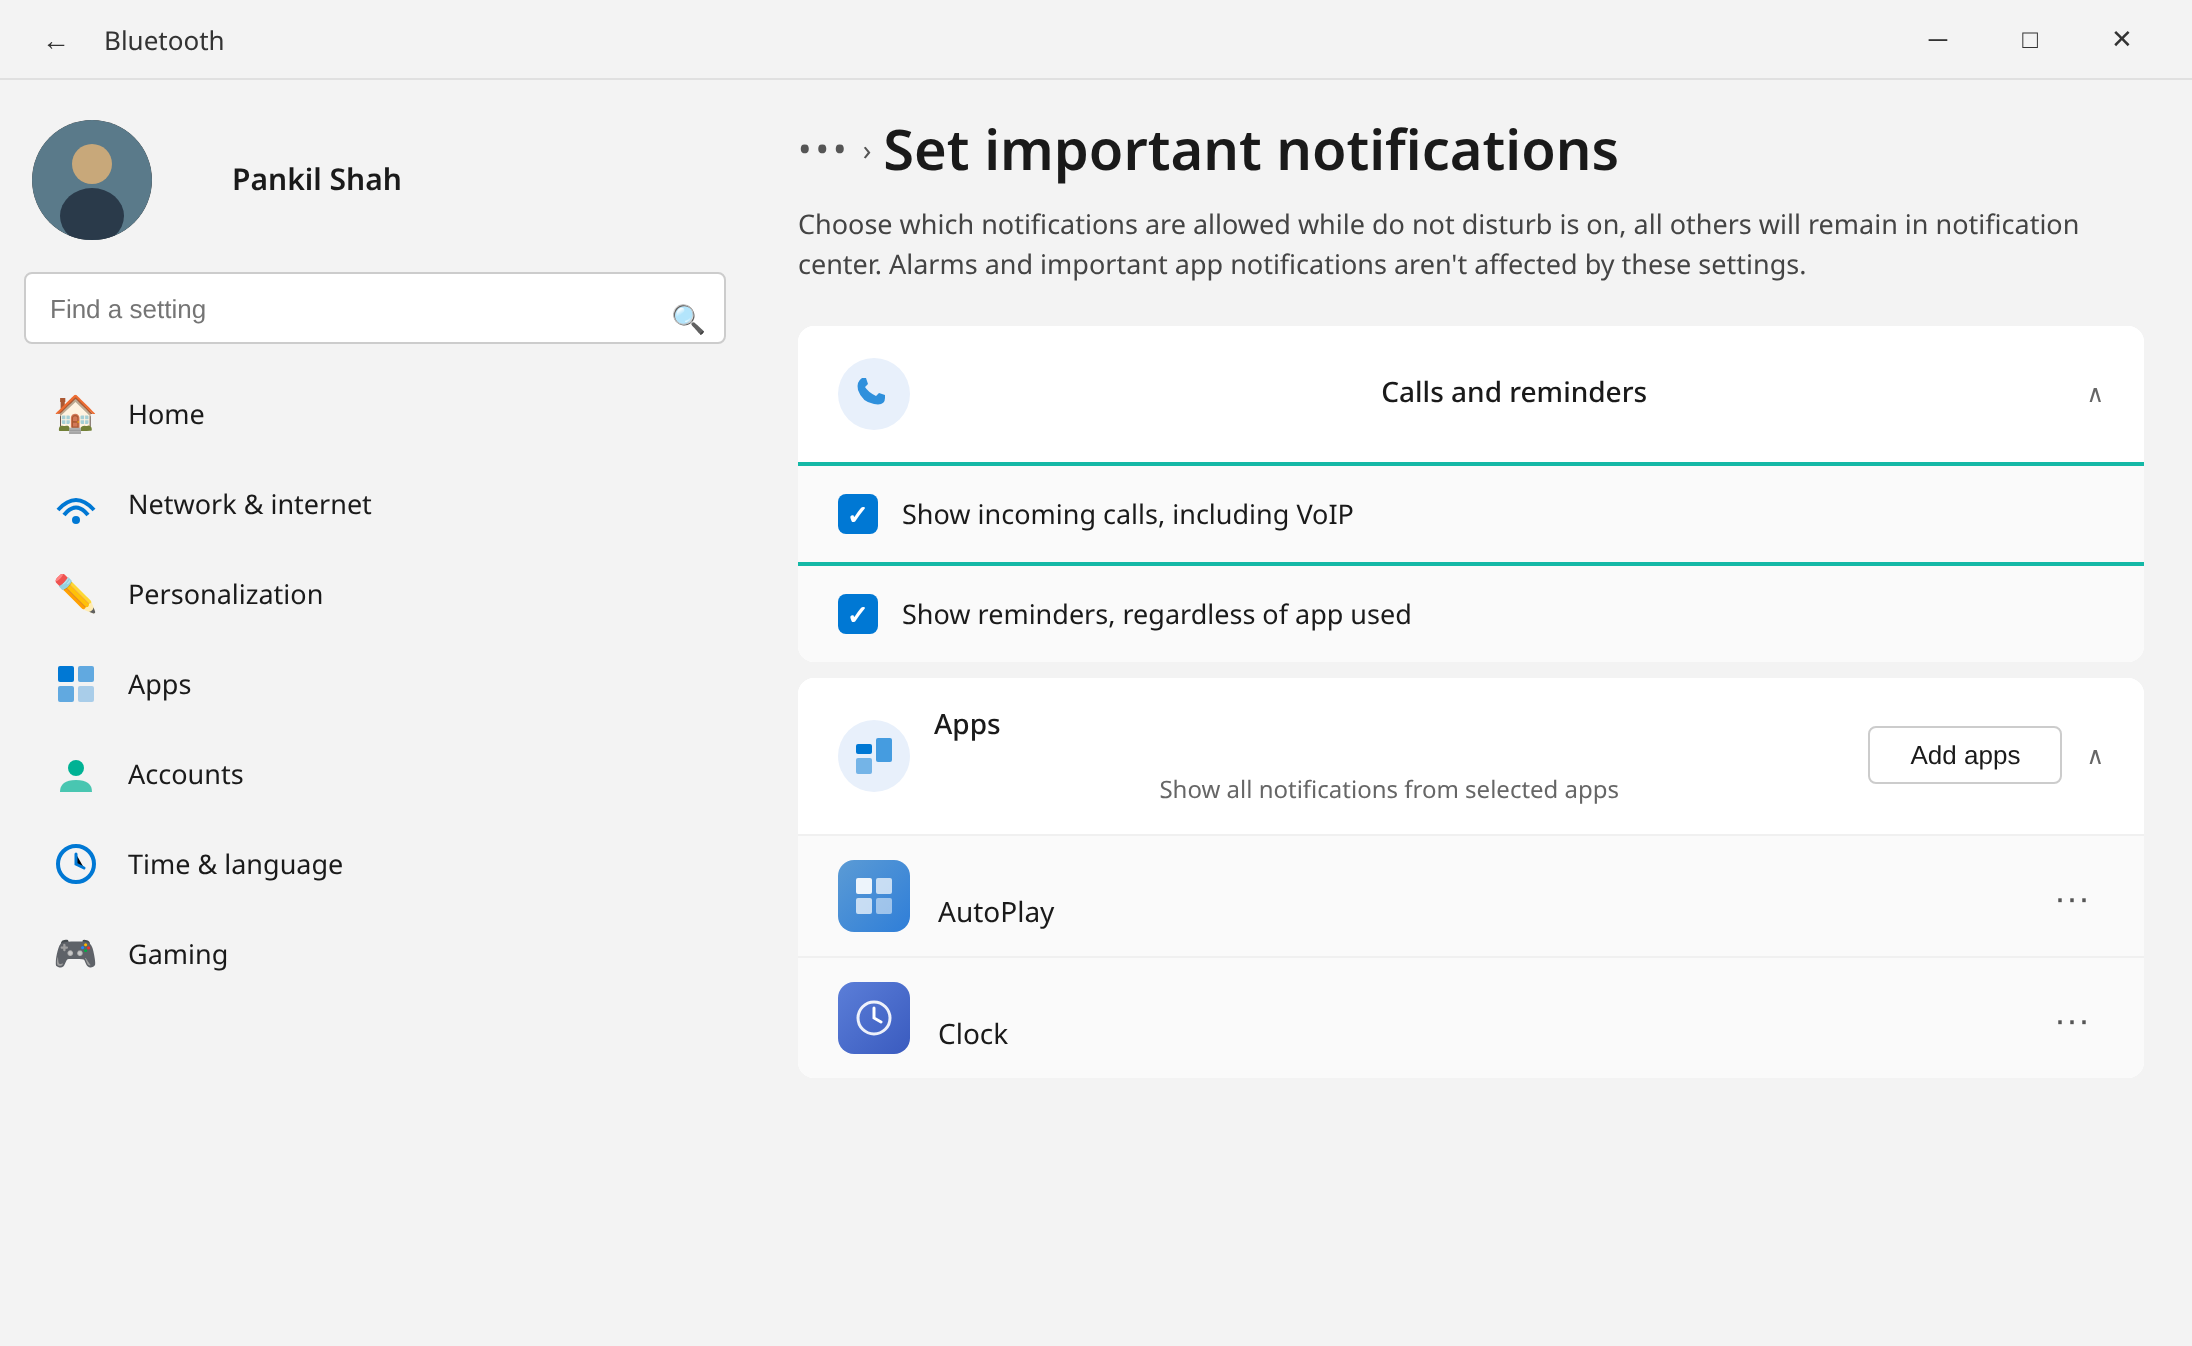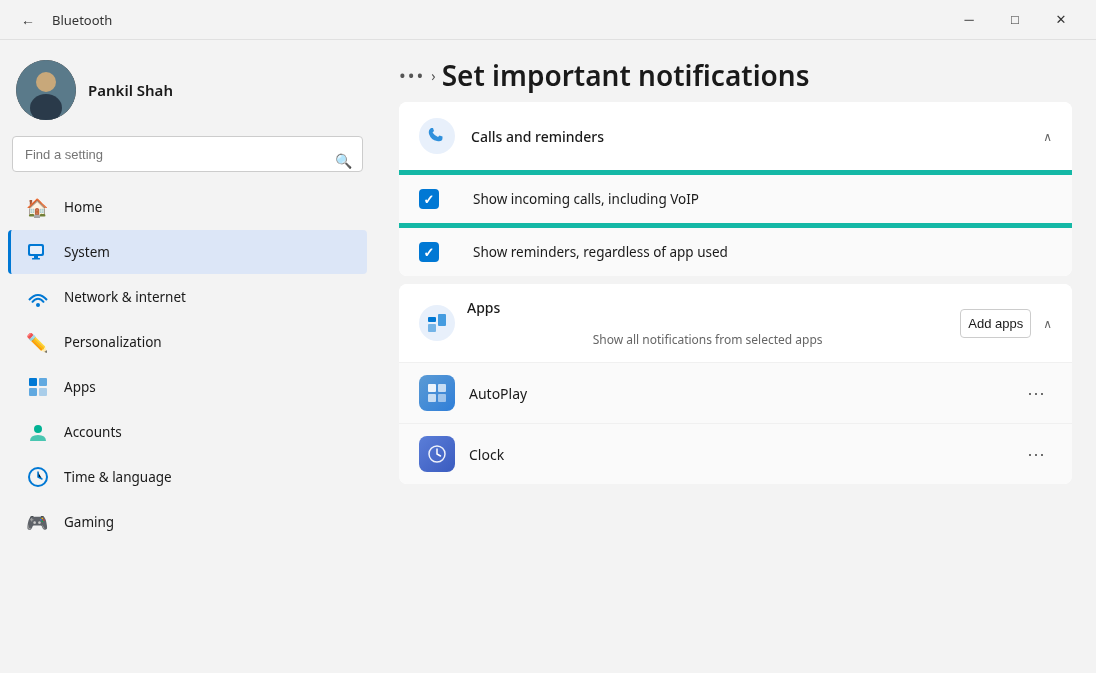--- a/index.html
+++ b/index.html
@@ -68,20 +68,21 @@
       flex-shrink: 0;
       padding-bottom: 8px;
     }
 
     
     .user-profile {
       display: flex;
       align-items: center;
       padding: 20px 16px 16px 16px;
       cursor: pointer;
+      gap: 28px;
     }
     .user-avatar {
       width: 60px; height: 60px;
       border-radius: 50%;
       background: #888;
       overflow: hidden;
       flex-shrink: 0;
       display: flex; align-items: center; justify-content: center;
     }
     .user-avatar-img {
@@ -210,34 +211,34 @@
       display: flex; align-items: center; justify-content: center;
       font-size: 18px;
       flex-shrink: 0;
     }
     .section-title {
       margin-left: 16px;
       font-size: 14px;
       font-weight: 500;
       color: #1a1a1a;
       flex: 1;
+      text-align: center;
     }
     .chevron {
       font-size: 12px;
       color: #666;
     }
 
     
     .checkbox-row {
       display: flex;
       align-items: center;
       padding: 14px 20px;
       background: #fafafa;
-      border-top: 5px solid #14b8a6;
-      gap: 22px;
+      border-top: 2px solid #14b8a6;
     }
     .checkbox-blue {
       width: 20px; height: 20px;
       border-radius: 4px;
       background: #0078d4;
       display: flex; align-items: center; justify-content: center;
       flex-shrink: 0;
     }
     .checkbox-blue::after {
       content: '✓';
@@ -256,33 +257,33 @@
       display: flex;
       align-items: center;
       padding: 14px 20px;
       background: white;
       gap: 12px;
     }
     .apps-info { flex: 1; }
     .apps-title { font-size: 14px; font-weight: 500; color: #1a1a1a; }
     .apps-subtitle { font-size: 12px; color: #666; margin-top: 14px; text-align: center; }
     .add-apps-btn {
-      padding: 6px 7px;
+      padding: 6px 20px;
       background: white;
       border: 1px solid #ccc;
       border-radius: 4px;
       font-size: 13px;
       cursor: pointer;
       color: #1a1a1a;
     }
 
     
     .app-item {
       display: flex;
-      align-items: center;
+      align-items: flex-end;
       padding: 12px 20px;
       background: #fafafa;
       border-top: 1px solid #f0f0f0;
     }
     .app-icon-wrap {
       width: 36px; height: 36px;
       border-radius: 8px;
       overflow: hidden;
       flex-shrink: 0;
       display: flex; align-items: center; justify-content: center;
@@ -355,31 +356,20 @@
     <div class="search-container">
       <input type="text" class="search-input" placeholder="Find a setting" style="">
       <span class="search-icon-wrap">🔍</span>
     </div>
 
     <div>
       <div class="nav-item">
         <span class="nav-icon">🏠</span>
         <span class="nav-label">Home</span>
       </div>
-      <div class="nav-item active">
-        <span class="nav-icon">
-          <svg width="22" height="22" viewBox="0 0 22 22" fill="none">
-            <rect x="1" y="3" width="16" height="12" rx="2" fill="#0078d4"></rect>
-            <rect x="3" y="5" width="12" height="8" rx="1" fill="#e8f0fb"></rect>
-            <rect x="7" y="15" width="4" height="2" fill="#0078d4"></rect>
-            <rect x="5" y="17" width="8" height="1.5" fill="#0078d4" rx="0.5"></rect>
-          </svg>
-        </span>
-        <span class="nav-label">System</span>
-      </div>
       <div class="nav-item">
         <span class="nav-icon">
           <svg width="22" height="22" viewBox="0 0 22 22">
             <path d="M2 14 Q11 4 20 14" stroke="#0078d4" stroke-width="2" fill="none"></path>
             <path d="M5 16.5 Q11 9 17 16.5" stroke="#0078d4" stroke-width="2" fill="none"></path>
             <circle cx="11" cy="19" r="2" fill="#0078d4"></circle>
           </svg>
         </span>
         <span class="nav-label">Network &amp; internet</span>
       </div>
@@ -424,20 +414,21 @@
   </div>
 
   <div class="content">
 
     <div class="page-header">
       <span class="breadcrumb-dots">•••</span>
       <span class="breadcrumb-arrow">›</span>
       <h1 class="page-title">Set important notifications</h1>
     </div>
 
+    <p class="page-description">Choose which notifications are allowed while do not disturb is on, all others will remain in notification center. Alarms and important app notifications aren't affected by these settings.</p>
 
     <div class="card">
       <div class="section-header">
         <div class="section-icon">
           <svg width="20" height="20" viewBox="0 0 20 20" fill="none">
             <path d="M4 2 Q4 2 6 2 L7 5 L5.5 6.5 Q7 9 11 11 L12.5 9.5 L15.5 10.5 Q15.5 12 15.5 12 Q15.5 16 10 15 Q4 14 2 8 Q1 4 4 2Z" fill="#0078d4" opacity="0.8"></path>
           </svg>
         </div>
         <span class="section-title">Calls and reminders</span>
         <span class="chevron">∧</span>

